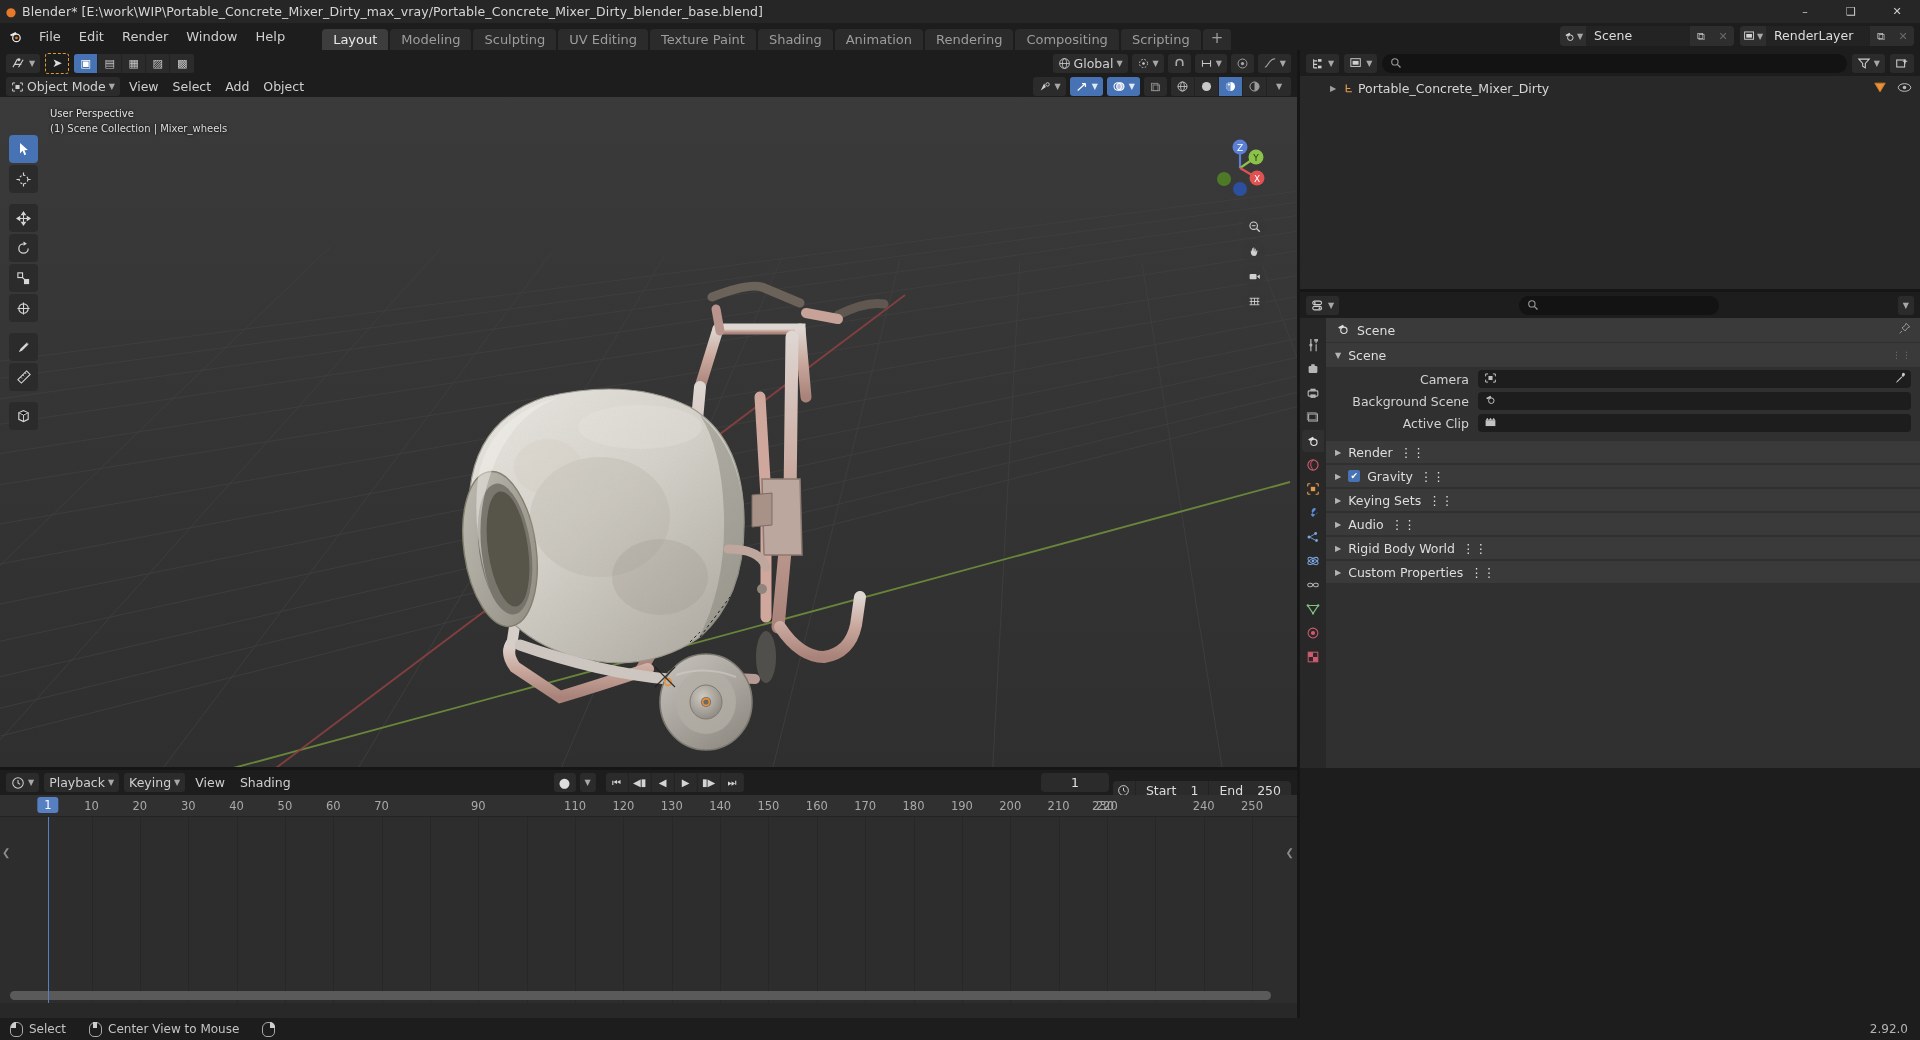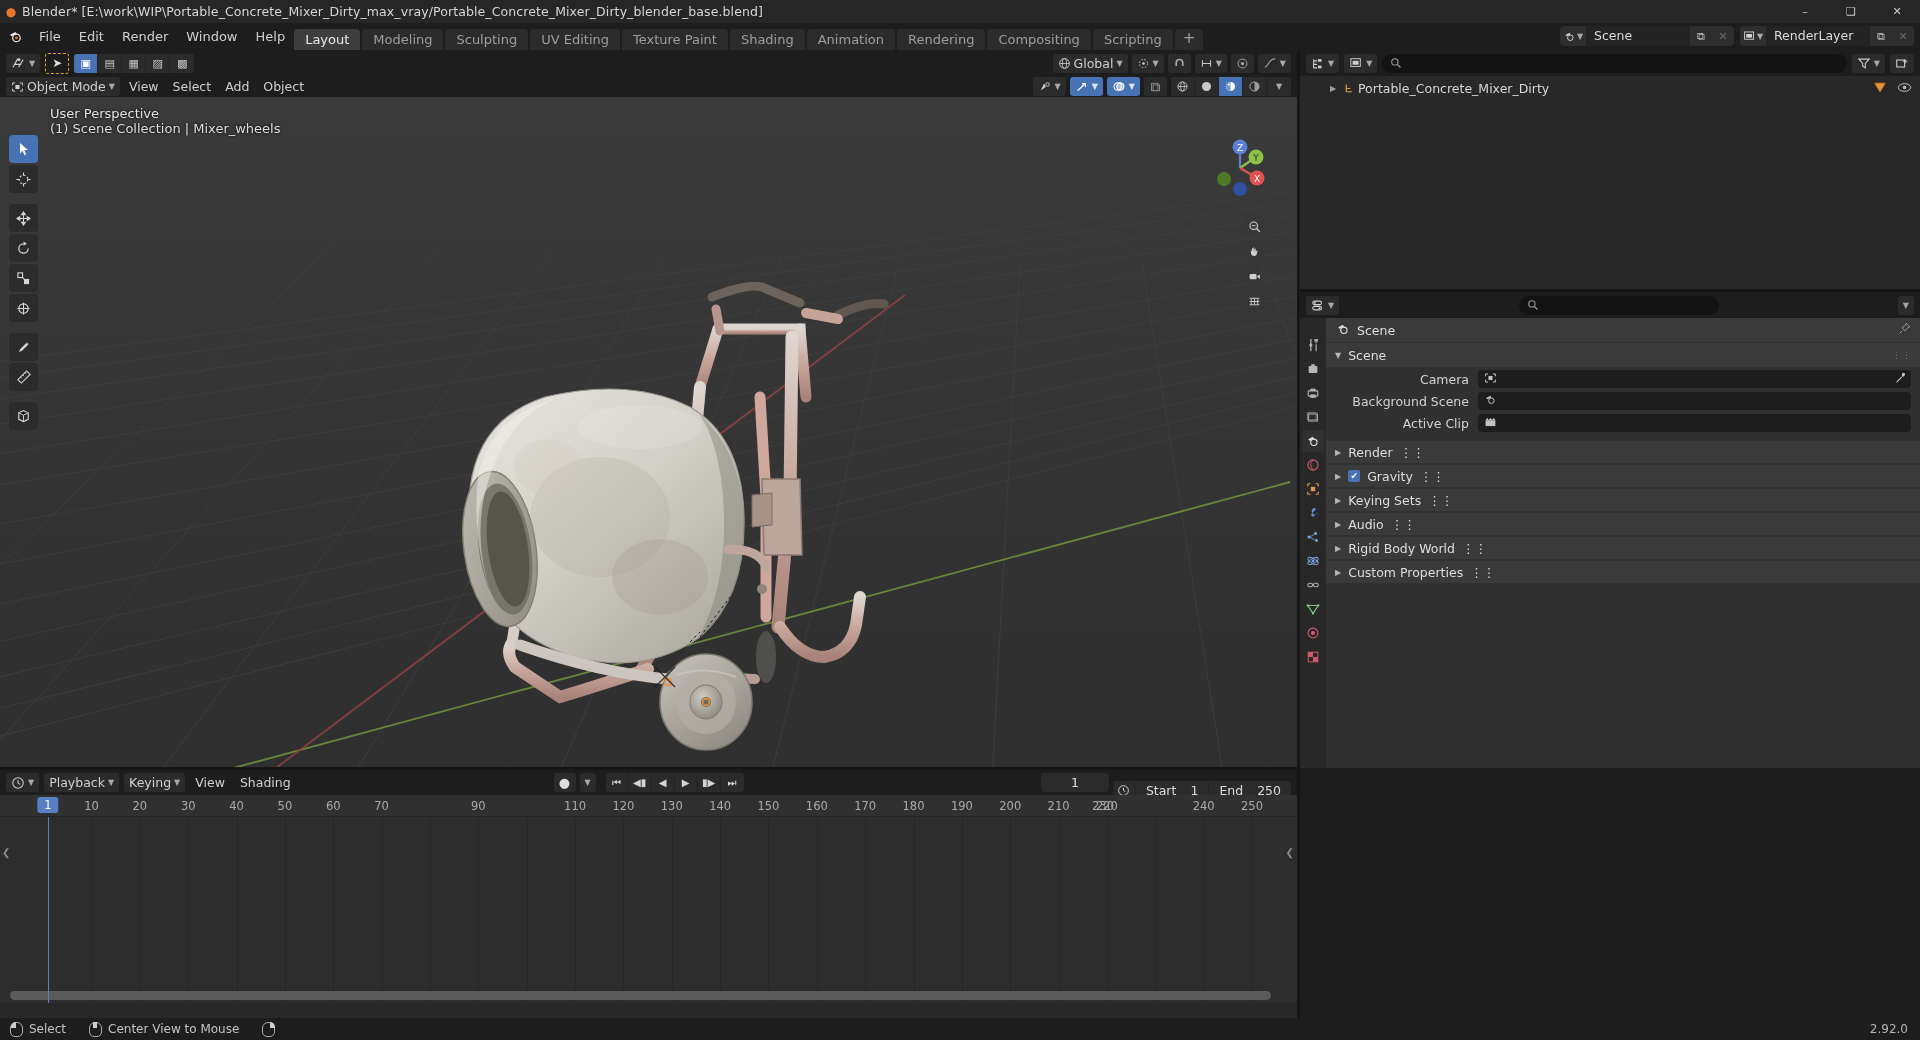--- a/index.html
+++ b/index.html
@@ -25,21 +25,21 @@
 
   
   .topbar {
     position: absolute; left: 0; top: 23px; width: 1920px; height: 27px;
     background: #1d1d1d; display: flex; align-items: center;
   }
   .blender-logo { width: 30px; display: flex; justify-content: center; align-items: center;
                   color: #e87d0d; font-size: 13px; }
   .menu-item { padding: 0 9px; height: 20px; line-height: 20px; font-size: 13px; color: #cfcfcf;
                border-radius: 3px; }
-  .ws-tabs { display: flex; align-items: flex-end; height: 27px; margin-left: 0; }
+  .ws-tabs { display: flex; align-items: flex-end; height: 27px; margin-left: 28px; }
   .ws-tab {
     padding: 0 11px; height: 21px; line-height: 21px; font-size: 13px; color: #9d9d9d;
     background: #2b2b2b; margin-right: 2px; border-radius: 4px 4px 0 0;
   }
   .ws-tab.active { background: #3d3d3d; color: #e9e9e9; }
   .ws-add { padding: 0 8px; height: 21px; line-height: 19px; font-size: 15px; color: #9d9d9d;
             background: #2b2b2b; border-radius: 4px 4px 0 0; }
   .topbar-right { position: absolute; right: 6px; top: 3px; display: flex; align-items: center; gap: 6px; }
   .id-block { display: flex; align-items: center; height: 20px; background: #232323; border-radius: 4px; overflow: hidden; }
   .id-icon { width: 26px; height: 20px; display: flex; align-items: center; justify-content: center;
@@ -70,21 +70,21 @@
   .tgl.on { background: #4772b3; color: #fff; }
   .tgl.on2 { background: #4772b3; color: #fff; }
   .sel-tool { width: 24px; height: 21px; display: flex; align-items: center; justify-content: center;
               border: 1px dashed #e09a2b; border-radius: 3px; color: #dedede; font-size: 12px; }
   .chev { font-size: 8px; color: #a8a8a8; }
   .vp-h-right { position: absolute; right: 6px; top: 0; height: 26px; display: flex; align-items: center; gap: 4px; }
   .vp-h2-right { position: absolute; right: 6px; top: 0; height: 21px; display: flex; align-items: center; gap: 4px; }
 
   
   .vp-canvas { position: absolute; left: 0; top: 47px; width: 1297px; height: 671px; overflow: hidden; }
-  .vp-overlay-text { position: absolute; left: 50px; top: 9px; font-size: 13px; color: #e2e2e2;
+  .vp-overlay-text { position: absolute; left: 50px; top: 9px; font-size: 10px; color: #e2e2e2;
                      text-shadow: 0 0 3px #000; line-height: 15px; }
   .vp-overlay-text .l2 { color: #dcdcdc; }
 
   
   .vp-toolbar { position: absolute; left: 9px; top: 38px; width: 29px;
                 display: flex; flex-direction: column; gap: 2px; z-index: 6; }
   .tool-btn { width: 29px; height: 28px; background: #2b2b2b; border-radius: 4px;
               display: flex; align-items: center; justify-content: center; color: #d2d2d2; font-size: 14px; }
   .tool-btn.active { background: #4772b3; color: #fff; }
   .tool-gap { height: 7px; }

